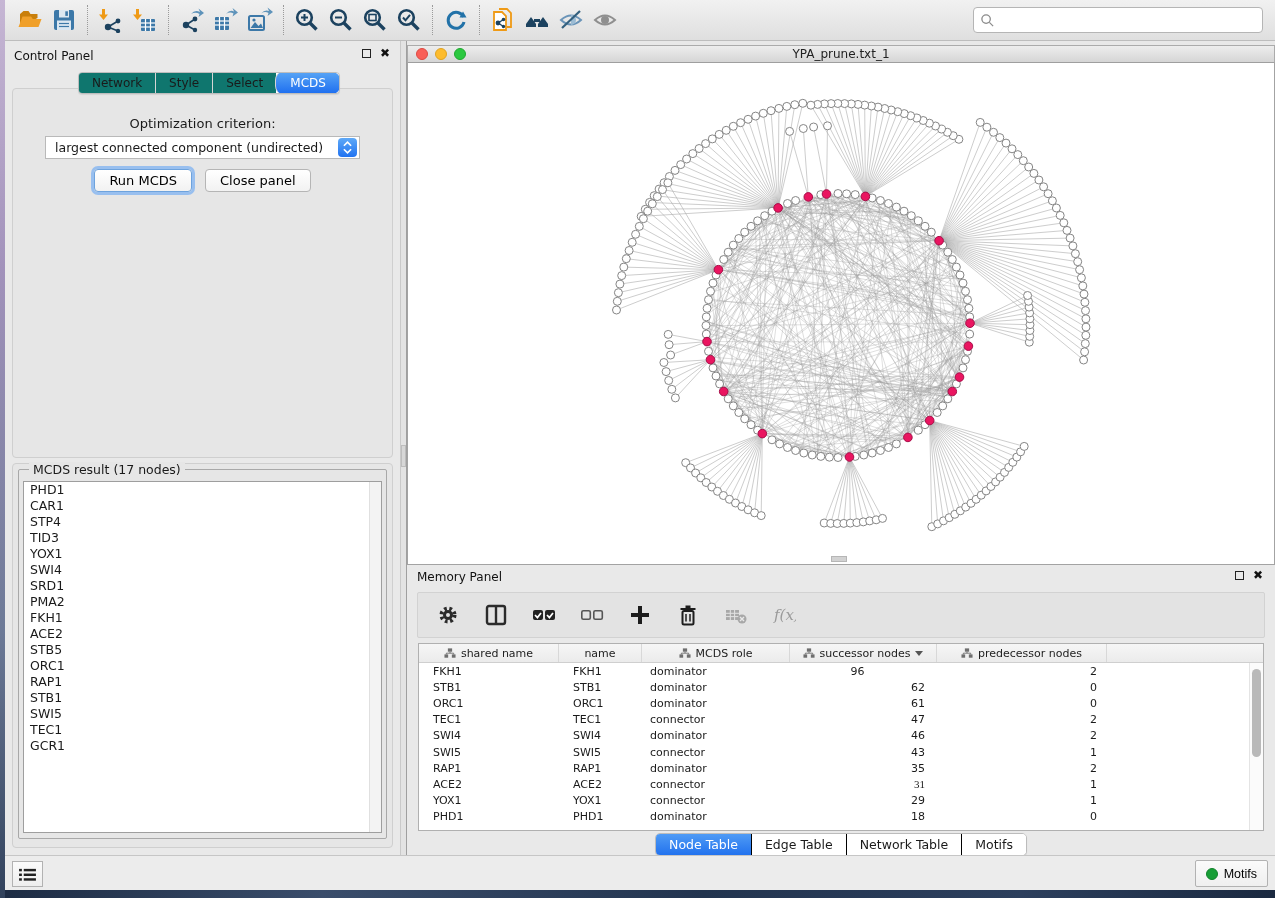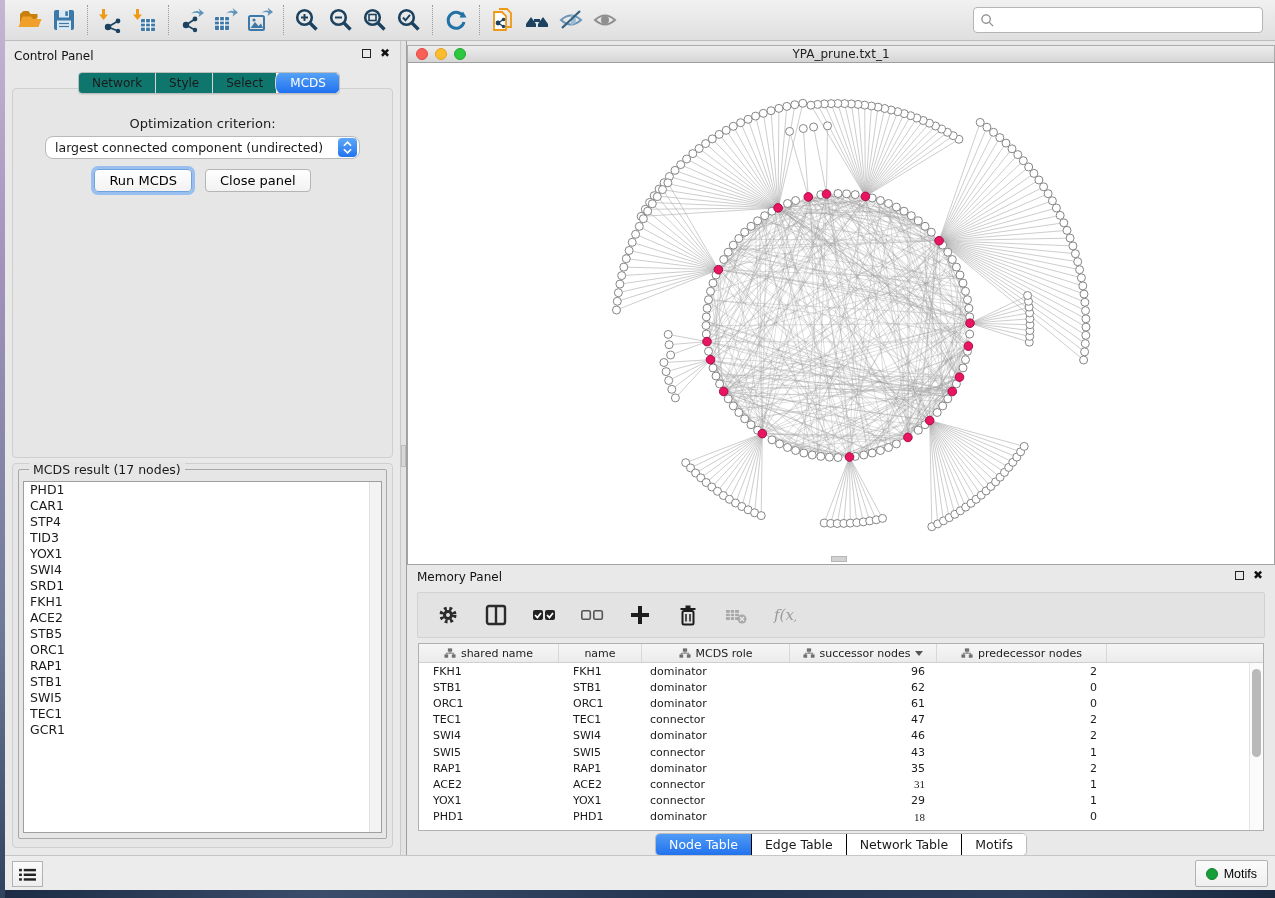--- a/index.html
+++ b/index.html
@@ -39,21 +39,21 @@
   .box2 { left:7px; top:422px; width:381px; height:385px; }
 
   .seg-tabs { position:absolute; left:73px; top:31px; display:flex; z-index:5;
     border:1px solid #bdbdbd; border-radius:4px; background:#fff; overflow:hidden; box-shadow:0 1px 1px rgba(0,0,0,.08); }
   .seg-tab { padding:3px 13px; font-size:12px; background:#0f766e; border-left:1px solid #d5d5d5; cursor:default; }
   .seg-tab:first-child { border-left:none; }
   .seg-tab.active { background:linear-gradient(180deg,#58a5f5,#1d6ef0); color:#fff; border-radius:8px; margin:-1px; padding:4px 14px; }
 
   .opt-label { position:absolute; left:0; right:0; top:75px; text-align:center; font-size:13px; }
   .dropdown { position:absolute; left:40px; top:95px; width:315px; height:23px; background:#fff;
-    border:1px solid #b9b9b9; border-radius:8px; display:flex; align-items:center; }
+    border:1px solid #b9b9b9; border-radius:0; display:flex; align-items:center; }
   .dropdown .val { flex:1; padding-left:9px; font-size:12.5px; white-space:nowrap; }
   .dd-step { width:19px; height:19px; margin-right:2px; border-radius:4px;
     background:linear-gradient(180deg,#5fa9f7,#2173f1); display:flex; flex-direction:column;
     align-items:center; justify-content:center; gap:1px; }
   .dd-step svg { width:9px; height:6px; }
 
   .btnrow { position:absolute; left:0; right:0; top:128px; display:flex; justify-content:center; gap:13px; }
   .mac-btn { background:linear-gradient(180deg,#ffffff,#f2f2f2); border:1px solid #b5b5b5; border-radius:4px;
     font-size:13px; padding:2px 14px; height:23px; font-family:"DejaVu Sans","Liberation Sans",sans-serif; cursor:default; }
   .mac-btn.focusring { box-shadow:0 0 0 3px rgba(110,170,245,.65); border-color:#6ea3dd; }
@@ -286,20 +286,21 @@
         <span class="legend">MCDS result (17 nodes)</span>
         <div class="mcds-list">
           <div id="mcds-items">
               <div class="mcds-item">PHD1</div>
               <div class="mcds-item">CAR1</div>
               <div class="mcds-item">STP4</div>
               <div class="mcds-item">TID3</div>
               <div class="mcds-item">YOX1</div>
               <div class="mcds-item">SWI4</div>
               <div class="mcds-item">SRD1</div>
+              <div class="mcds-item">PMA2</div>
               <div class="mcds-item">FKH1</div>
               <div class="mcds-item">ACE2</div>
               <div class="mcds-item">STB5</div>
               <div class="mcds-item">ORC1</div>
               <div class="mcds-item">RAP1</div>
               <div class="mcds-item">STB1</div>
               <div class="mcds-item">SWI5</div>
               <div class="mcds-item">TEC1</div>
               <div class="mcds-item">GCR1</div>
             </div>
@@ -1262,21 +1263,21 @@
               <path d="M6.5 4.6 v1.6 M2.5 7.5 v-1.3 h8 v1.3" fill="none" stroke="#6e6e6e" stroke-width="1"></path>
             </svg>
             <span>predecessor nodes</span>
           </div>
         </div>
       <div class="tbody" id="tbody">
           <div class="trow">
             <div class="td" style="width: 140px; text-align: left; padding-left: 14px;">FKH1</div>
             <div class="td" style="width: 83px; text-align: left; padding-left: 14px;">FKH1</div>
             <div class="td" style="width: 148px; text-align: left; padding-left: 8px;">dominator</div>
-            <div class="td" style="width: 147px; text-align: right; padding-right: 12px;">96</div>
+            <div class="td" style="width: 147px; text-align: center; padding-right: 12px;">96</div>
             <div class="td" style="width: 170px; text-align: right; padding-right: 10px;">2</div>
           </div>
           <div class="trow">
             <div class="td" style="width: 140px; text-align: left; padding-left: 14px;">STB1</div>
             <div class="td" style="width: 83px; text-align: left; padding-left: 14px;">STB1</div>
             <div class="td" style="width: 148px; text-align: left; padding-left: 8px;">dominator</div>
             <div class="td" style="width: 147px; text-align: right; padding-right: 12px;">62</div>
             <div class="td" style="width: 170px; text-align: right; padding-right: 10px;">0</div>
           </div>
           <div class="trow">
@@ -1325,21 +1326,21 @@
             <div class="td" style="width: 140px; text-align: left; padding-left: 14px;">YOX1</div>
             <div class="td" style="width: 83px; text-align: left; padding-left: 14px;">YOX1</div>
             <div class="td" style="width: 148px; text-align: left; padding-left: 8px;">connector</div>
             <div class="td" style="width: 147px; text-align: right; padding-right: 12px;">29</div>
             <div class="td" style="width: 170px; text-align: right; padding-right: 10px;">1</div>
           </div>
           <div class="trow">
             <div class="td" style="width: 140px; text-align: left; padding-left: 14px;">PHD1</div>
             <div class="td" style="width: 83px; text-align: left; padding-left: 14px;">PHD1</div>
             <div class="td" style="width: 148px; text-align: left; padding-left: 8px;">dominator</div>
-            <div class="td" style="width: 147px; text-align: right; padding-right: 12px; font-family: Liberation Serif, serif;">18</div>
+            <div class="td" style="width: 147px; text-align: right; padding-right: 12px;">18</div>
             <div class="td" style="width: 170px; text-align: right; padding-right: 10px;">0</div>
           </div>
         </div>
       <div class="vscroll">
         <div class="vthumb"></div>
       </div>
     </div>
     <div class="bottom-tabs">
       <div class="btab-group" id="b-tabs">
           <div class="btab active">Node Table</div>

